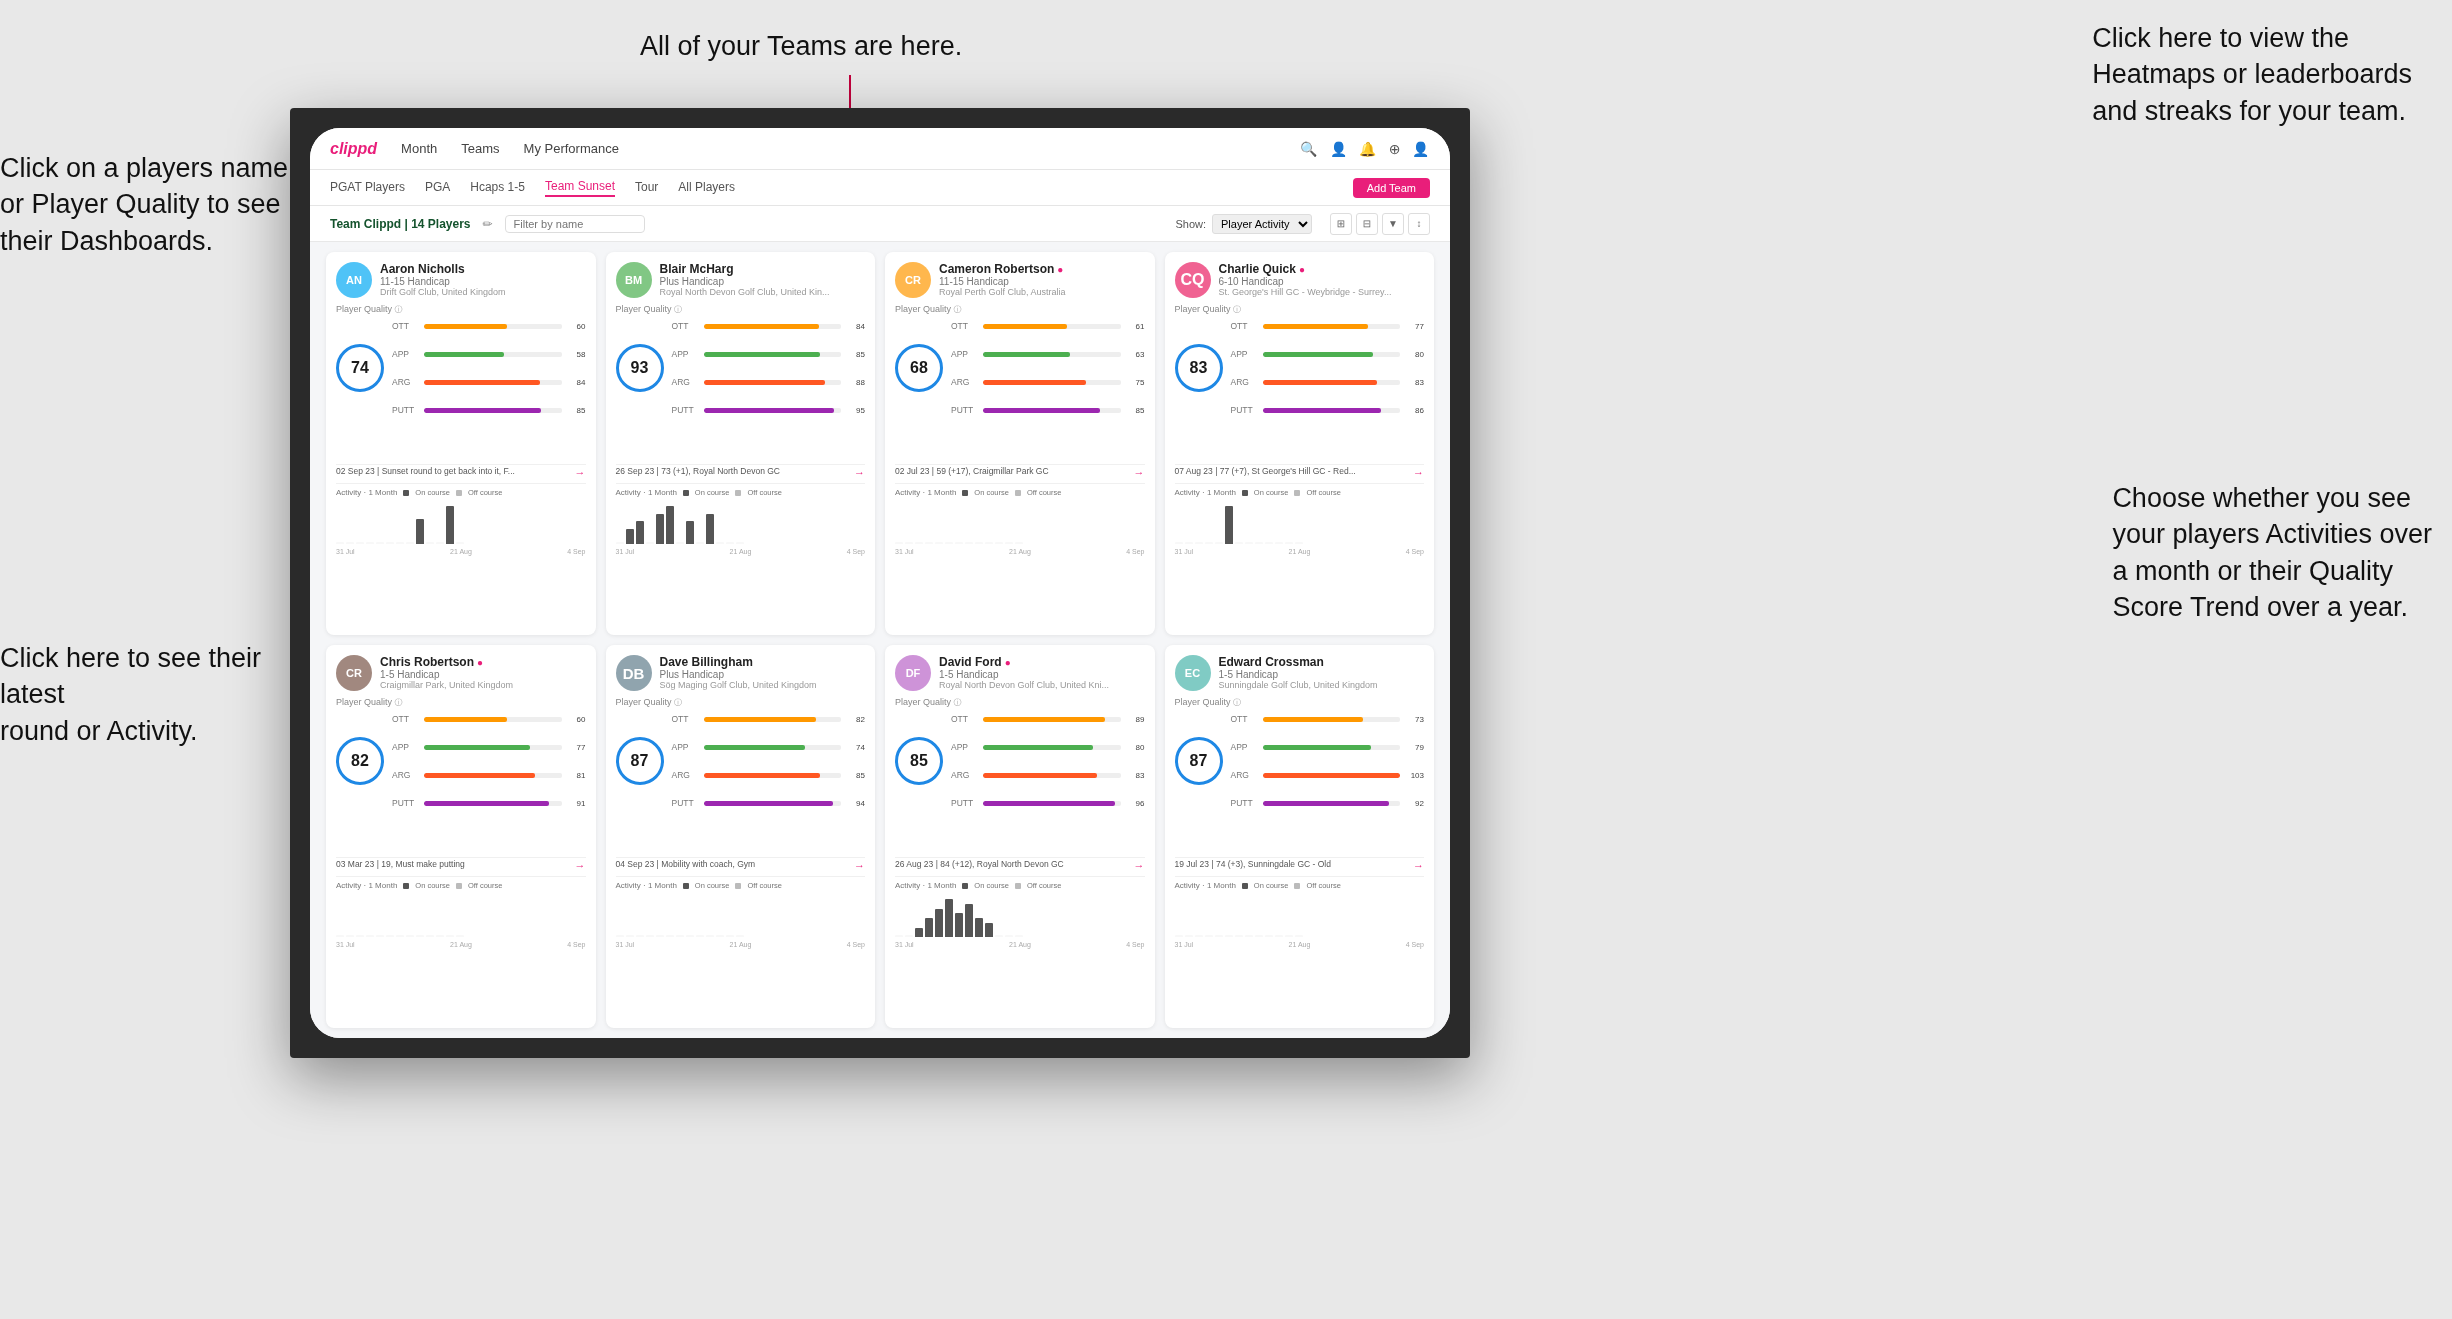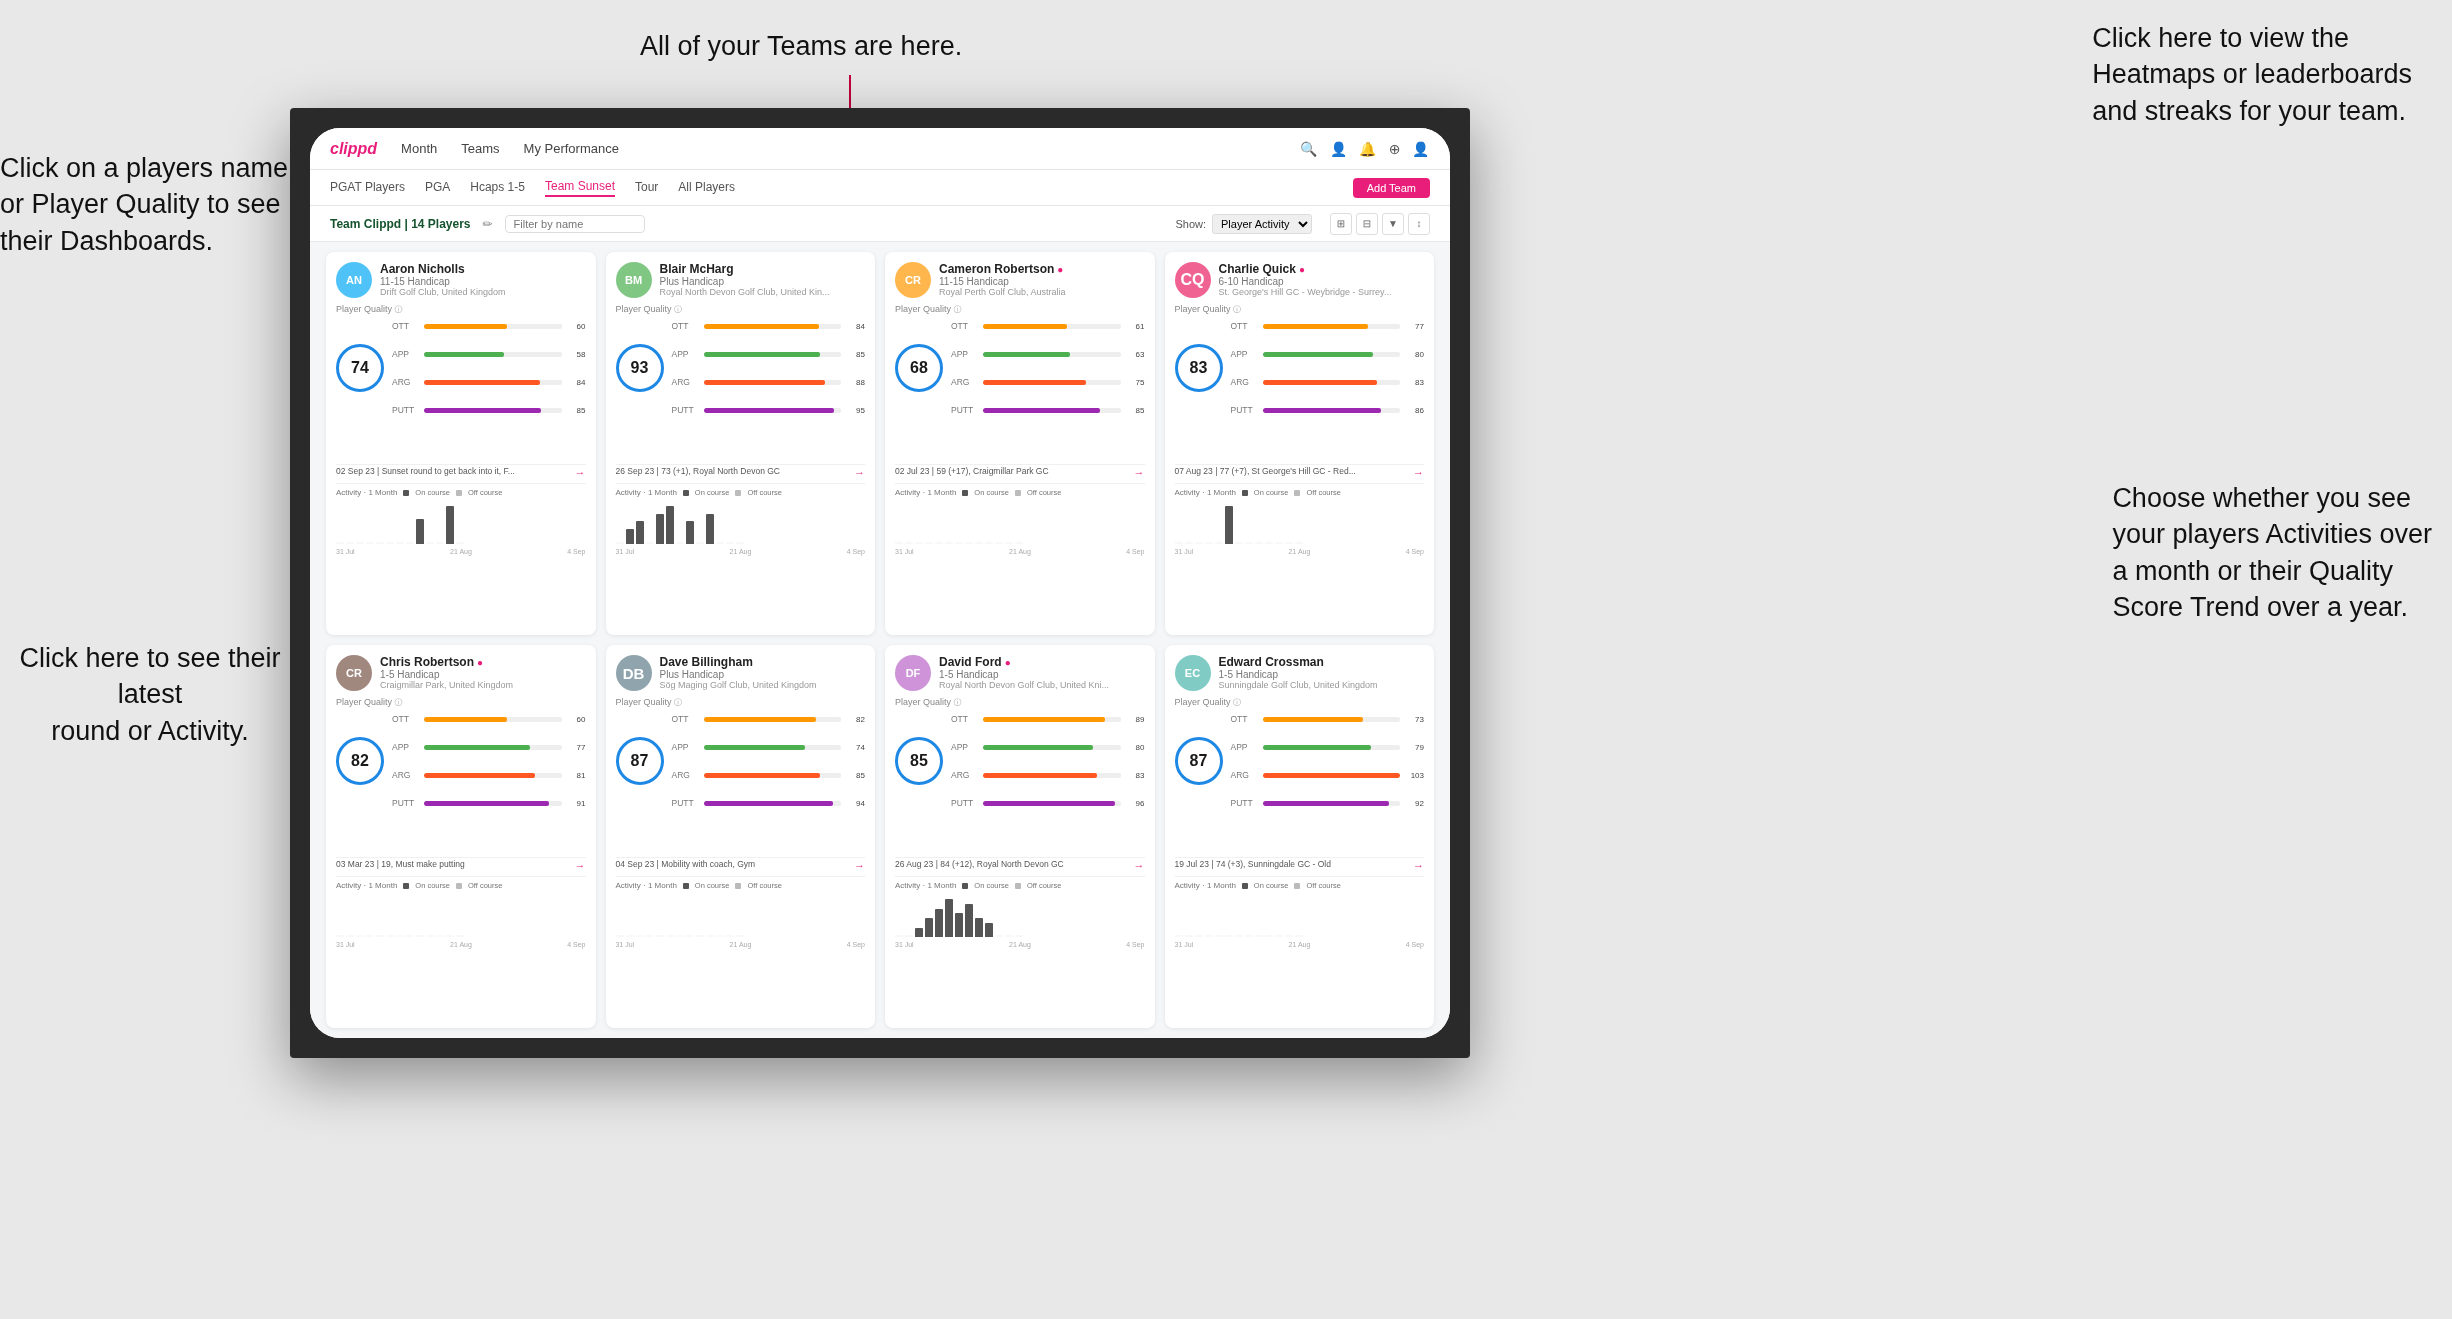--- a/index.html
+++ b/index.html
@@ -368,21 +368,21 @@
   <div class="annotation-text" style="top:28px; left:640px; max-width:340px; text-align:center;">All of your Teams are here.</div>
 
   <div class="annotation-text" style="top:20px; right:40px; max-width:340px; white-space:pre-line;">Click here to view the
 Heatmaps or leaderboards
 and streaks for your team.</div>
 
   <div class="annotation-text" style="top:150px; left:0px; max-width:290px; white-space:pre-line;">Click on a players name
 or Player Quality to see
 their Dashboards.</div>
 
-  <div class="annotation-text" style="top:640px; left:0px; max-width:300px; white-space:pre-line;text-align:center;">Click here to see their latest
+  <div class="annotation-text" style="top:640px; left:0px; max-width:300px; white-space:pre-line;">Click here to see their latest
 round or Activity.</div>
 
   <div class="annotation-text" style="top:480px; right:20px; max-width:340px; white-space:pre-line;">Choose whether you see
 your players Activities over
 a month or their Quality
 Score Trend over a year.</div>
 
   <svg class="annotations-layer">
 
     <line x1="850" y1="75" x2="850" y2="225" stroke="#c0003c" stroke-width="2" marker-end="url(#arrow)"></line>

